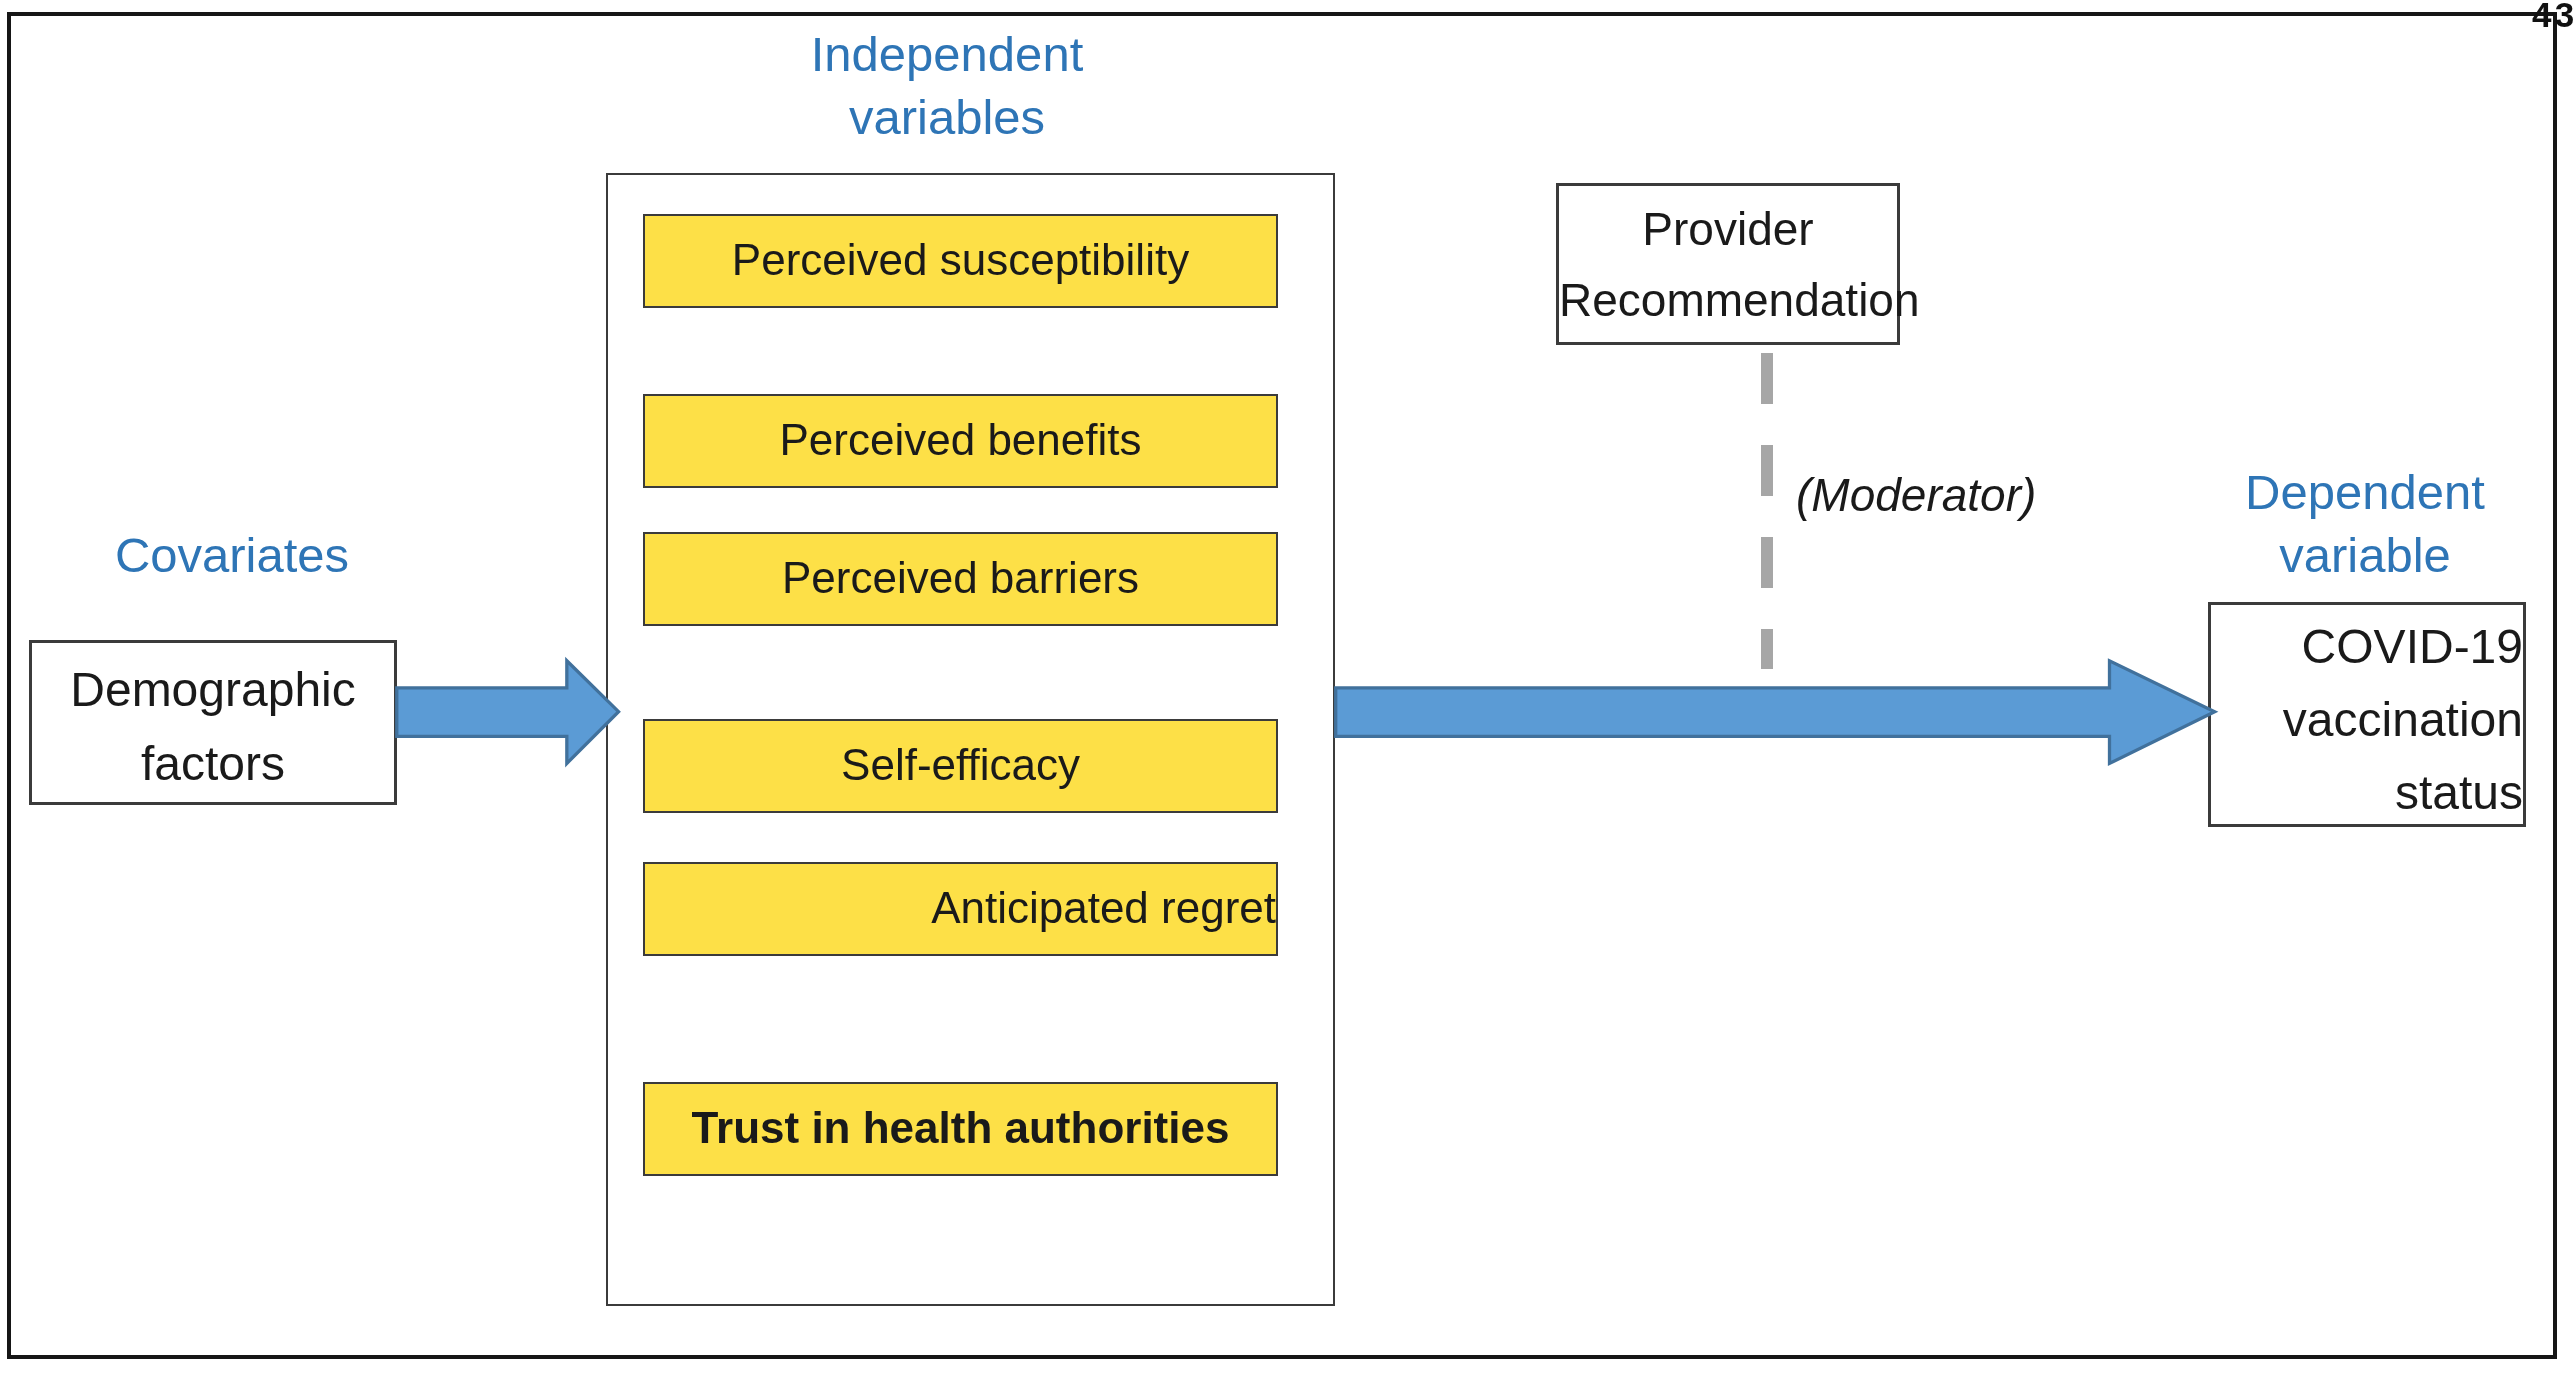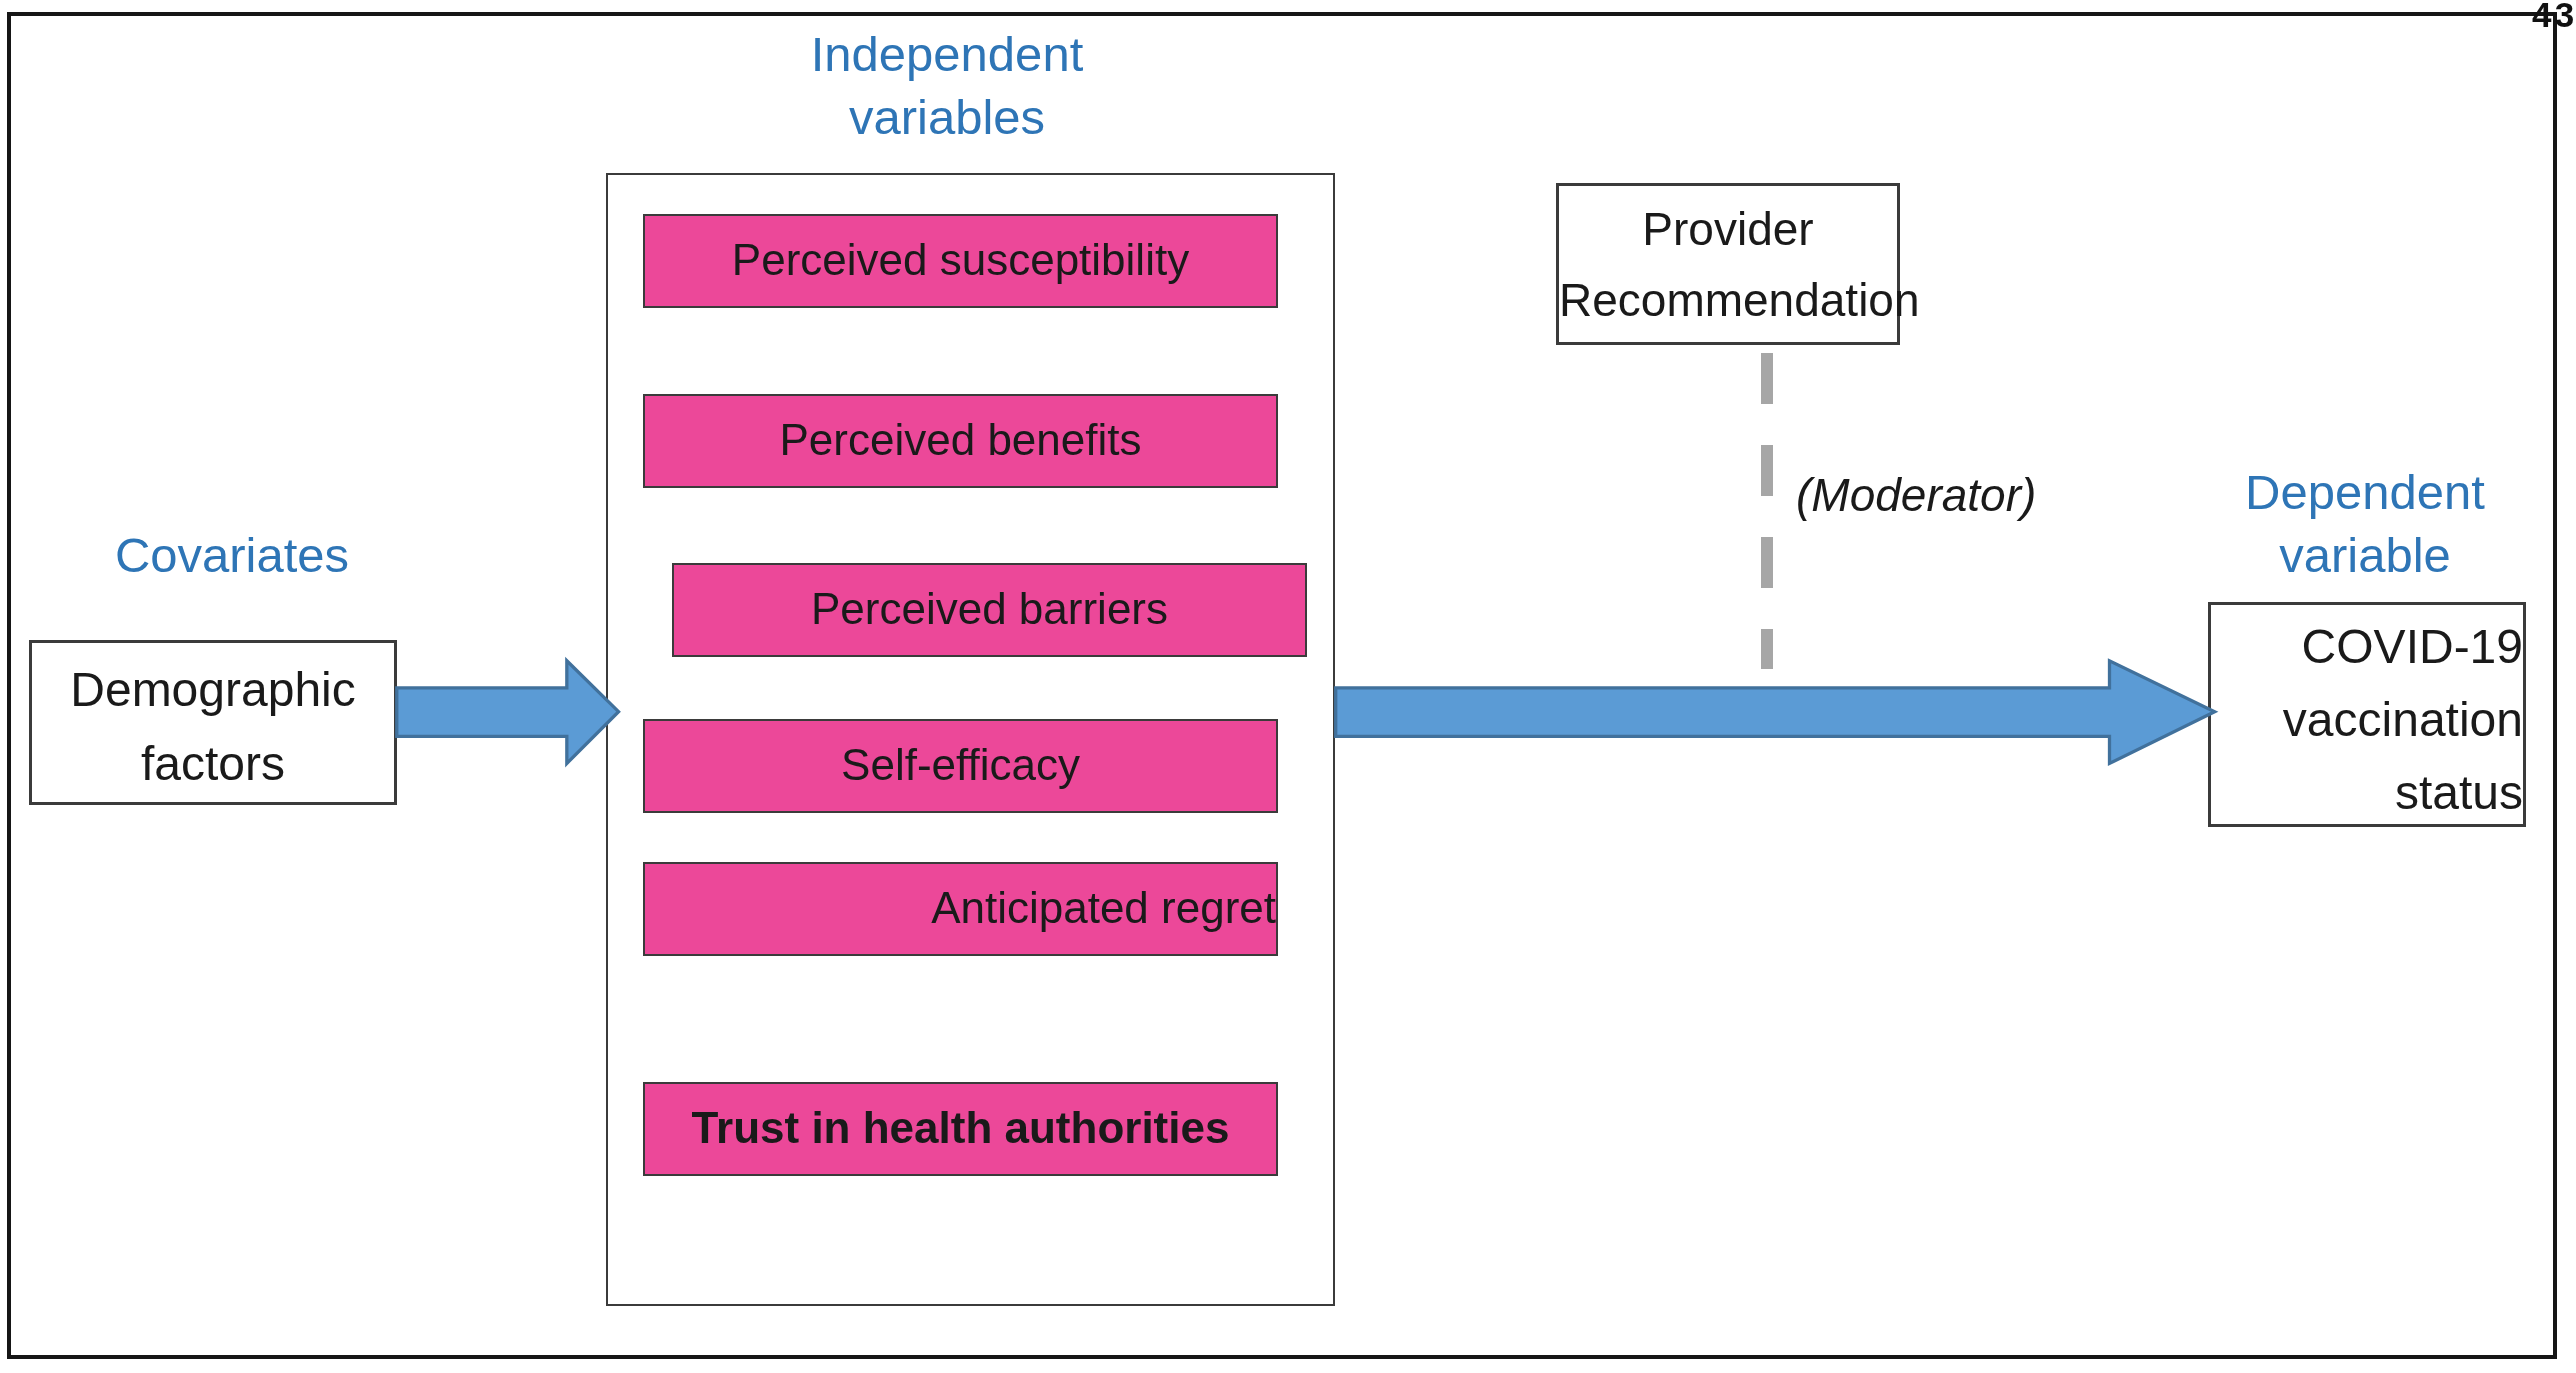--- a/index.html
+++ b/index.html
@@ -78,32 +78,32 @@
     position: absolute;
     left: 606px; top: 173px; width: 729px; height: 1133px;
     border: 2.5px solid var(--box-border, #3B3B3B);
     box-sizing: border-box;
     background: #ffffff;
   }
   .iv-box {
     position: absolute;
     left: 643px;
     width: 635px; height: 94px;
-    background: #ec4899;
+    background: #fde047;
     border: 2.5px solid var(--box-border, #3B3B3B);
     box-sizing: border-box;
     font-size: 44px;
     color: var(--text-dark, #1A1A1A);
     text-align: center;
     line-height: 87px;
     white-space: nowrap;
   }
   .iv-box-1 { top: 214px; }
   .iv-box-2 { top: 394px; }
-  .iv-box-3 { top: 563px; margin-left: 29px; }
+  .iv-box-3 { top: 532px; }
   .iv-box-4 { top: 719px; }
   .iv-box-5 { top: 862px; text-align: right; }
   .iv-box-6 { top: 1082px; font-weight: bold; }
   .arrow {
     position: absolute;
     overflow: visible;
   }
   .arrow polygon {
     fill: var(--arrow-fill, #5B9BD5);
     stroke: var(--arrow-stroke, #41719C);

